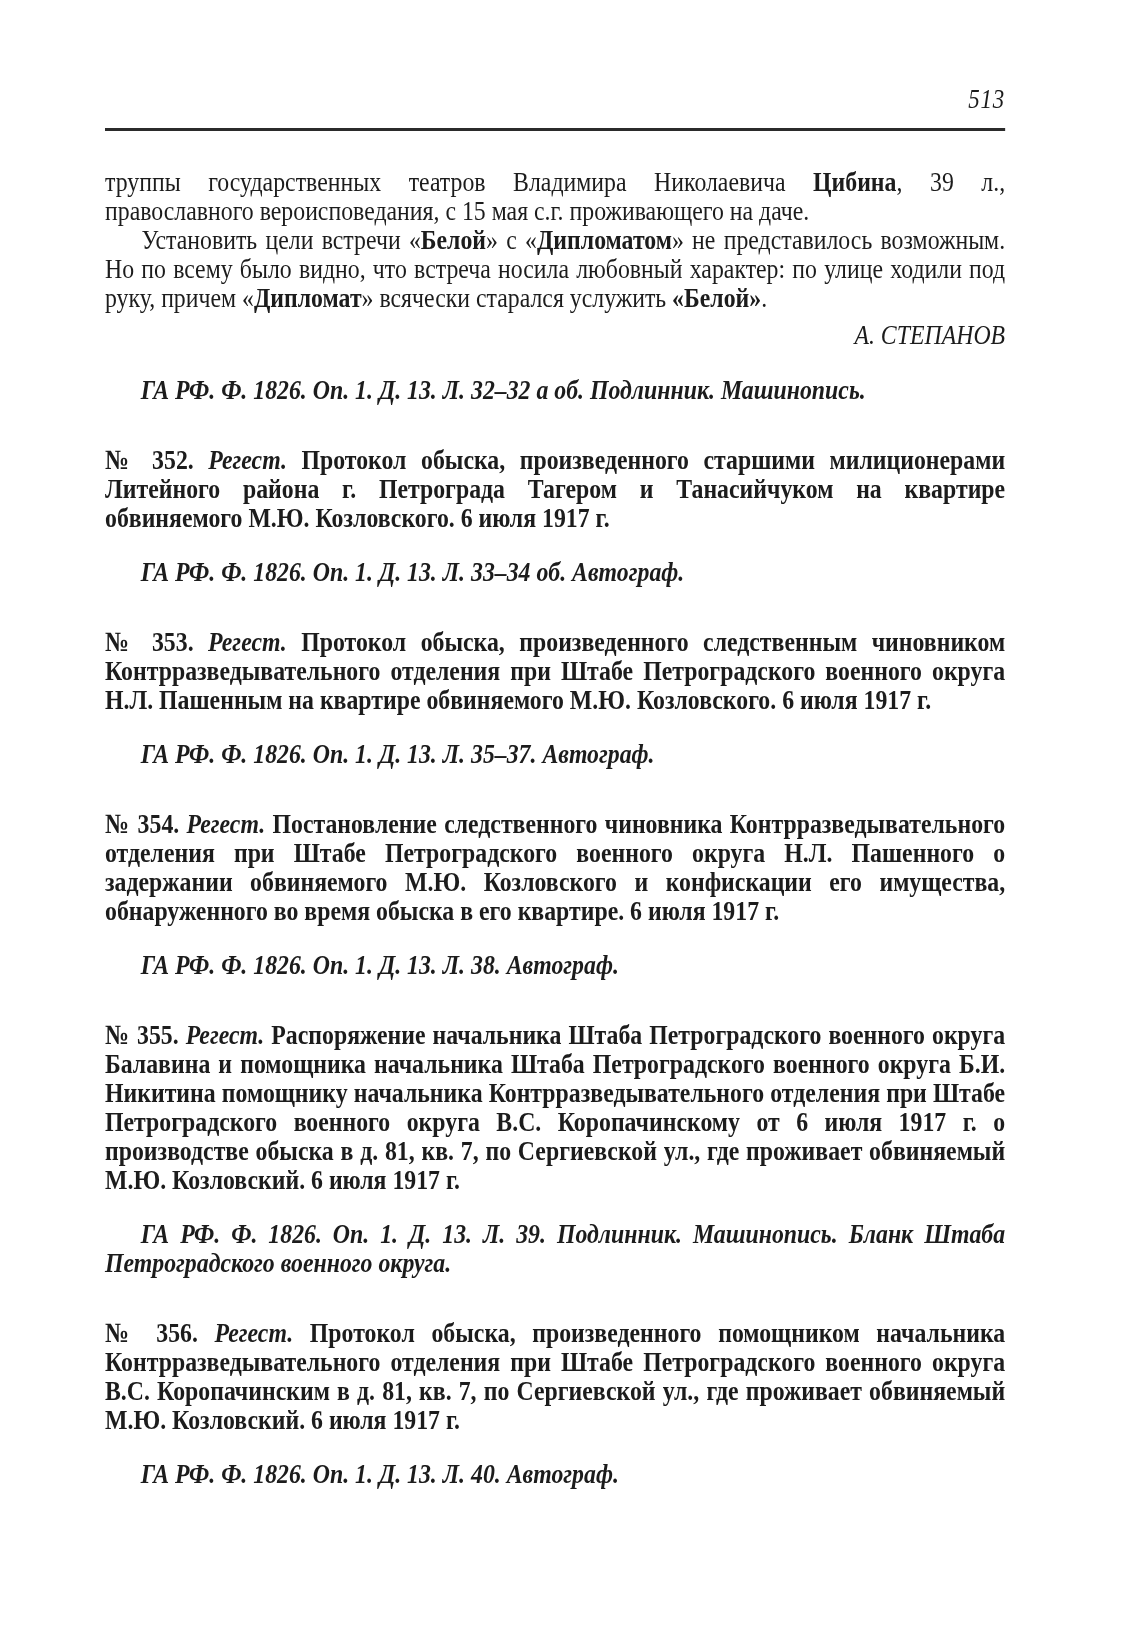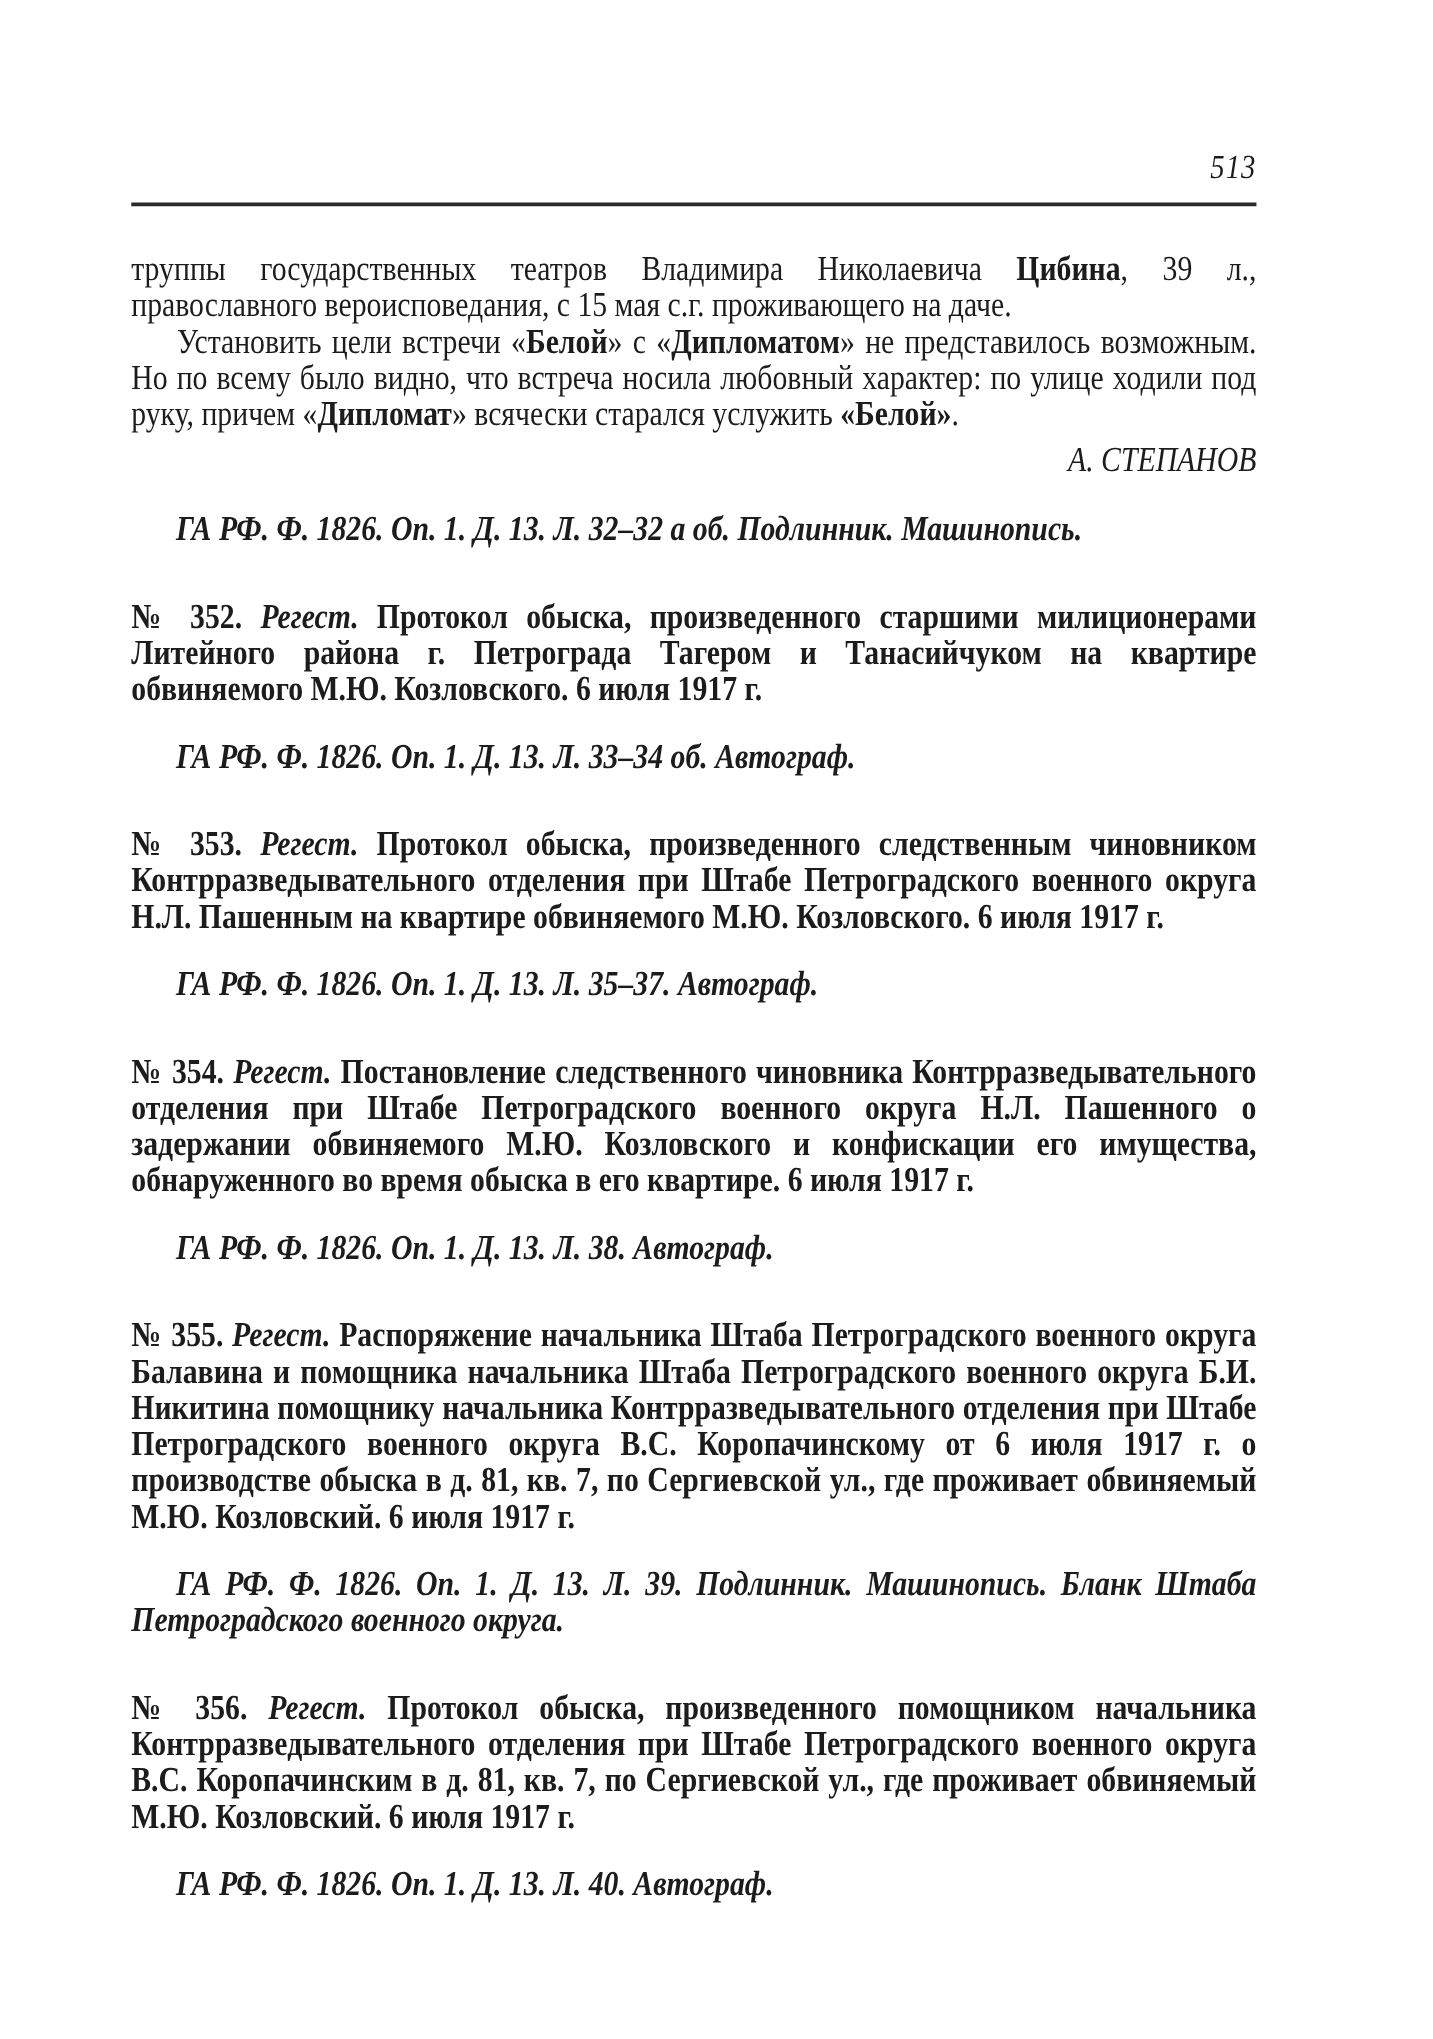--- a/index.html
+++ b/index.html
@@ -11,21 +11,21 @@
     width: 1146px;
     height: 1631px;
     overflow: hidden;
     font-family: "Liberation Serif", "DejaVu Serif", serif;
     color: #1c1c1c;
   }
   .page {
     box-sizing: border-box;
     width: 1146px;
     height: 1631px;
-    padding-top: 118px;
+    padding-top: 84px;
   }
   
   .content {
     margin-left: 105px;
     width: 1059px;
     transform: scaleX(0.85);
     transform-origin: 0 0;
     font-size: 28px;
     line-height: 29px;
     text-align: justify;

